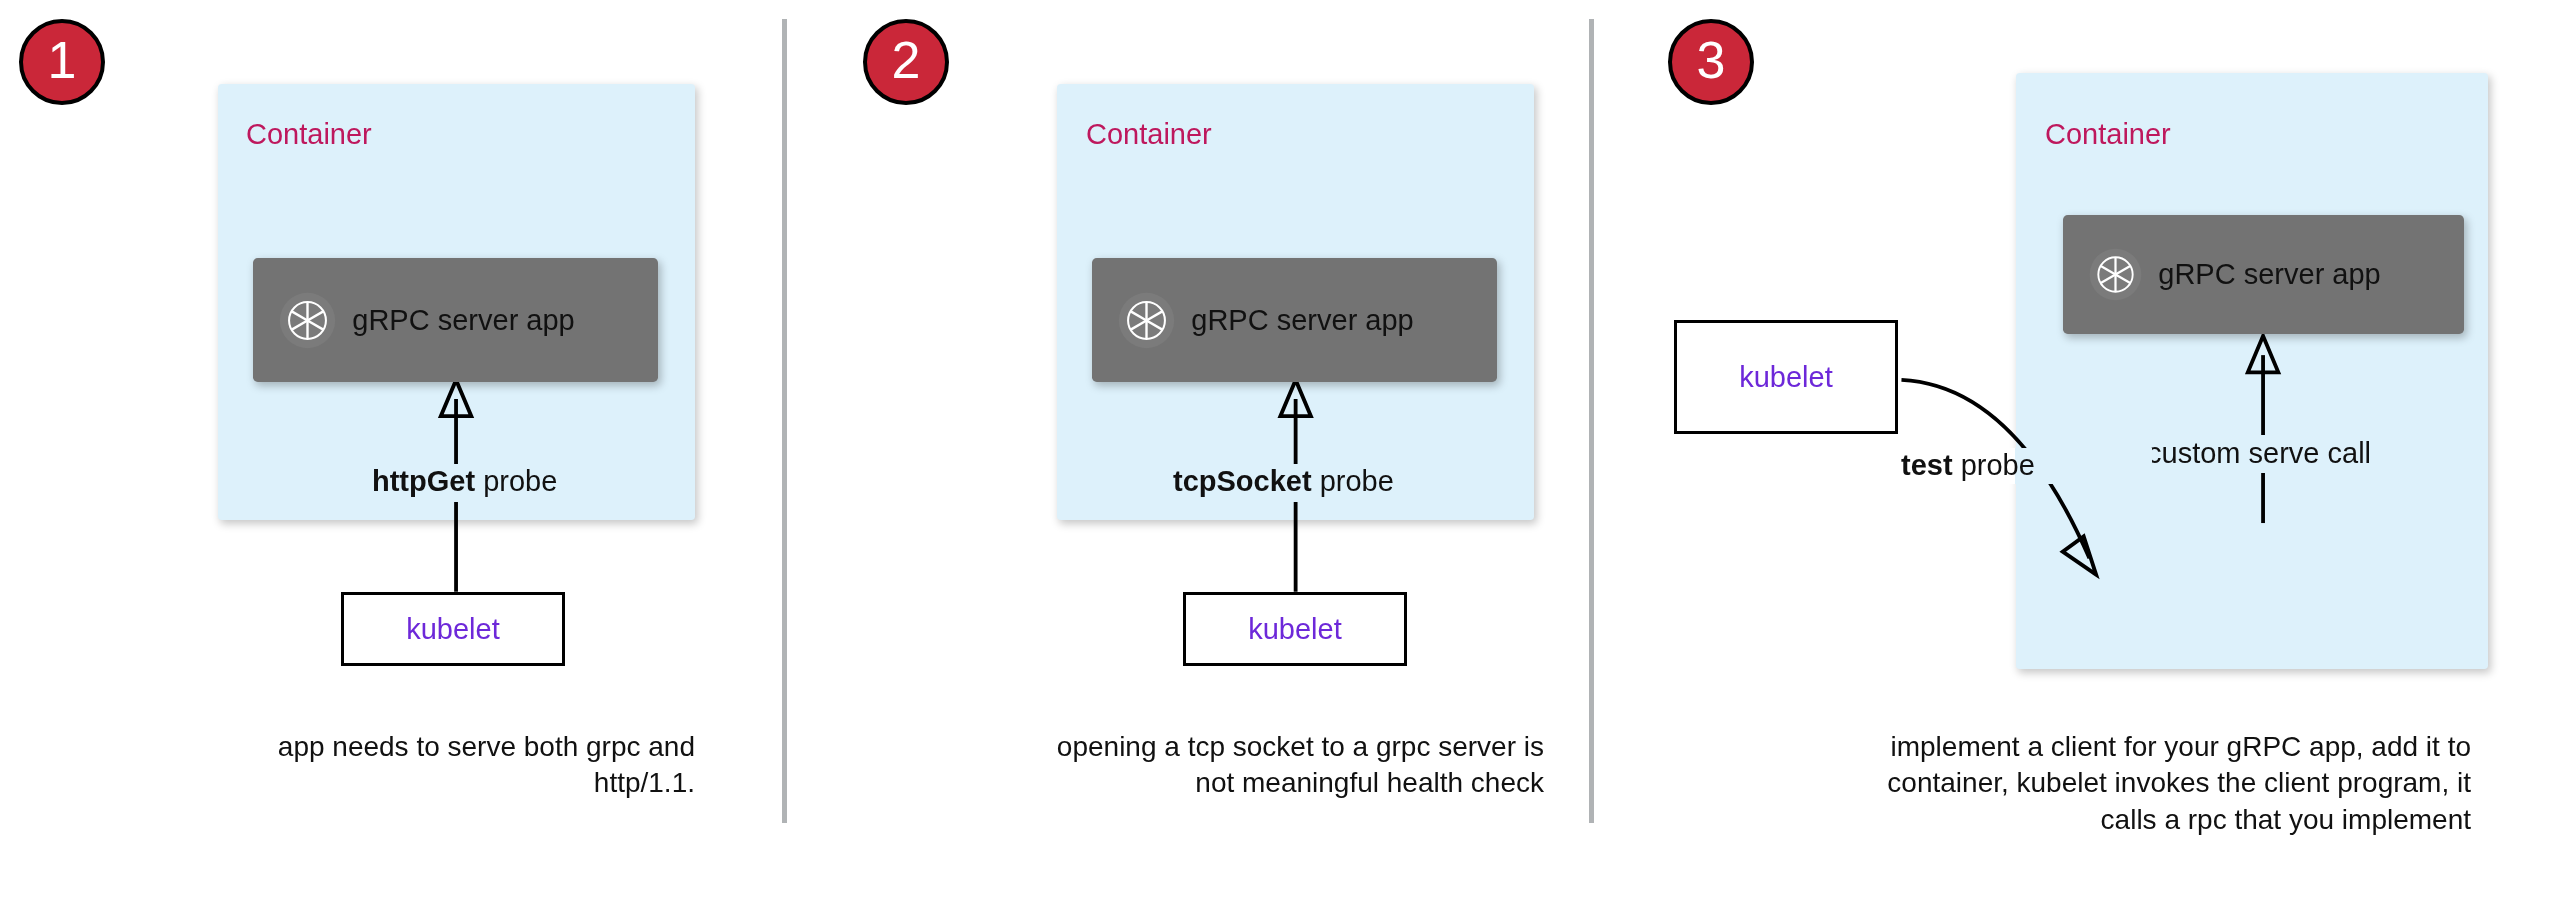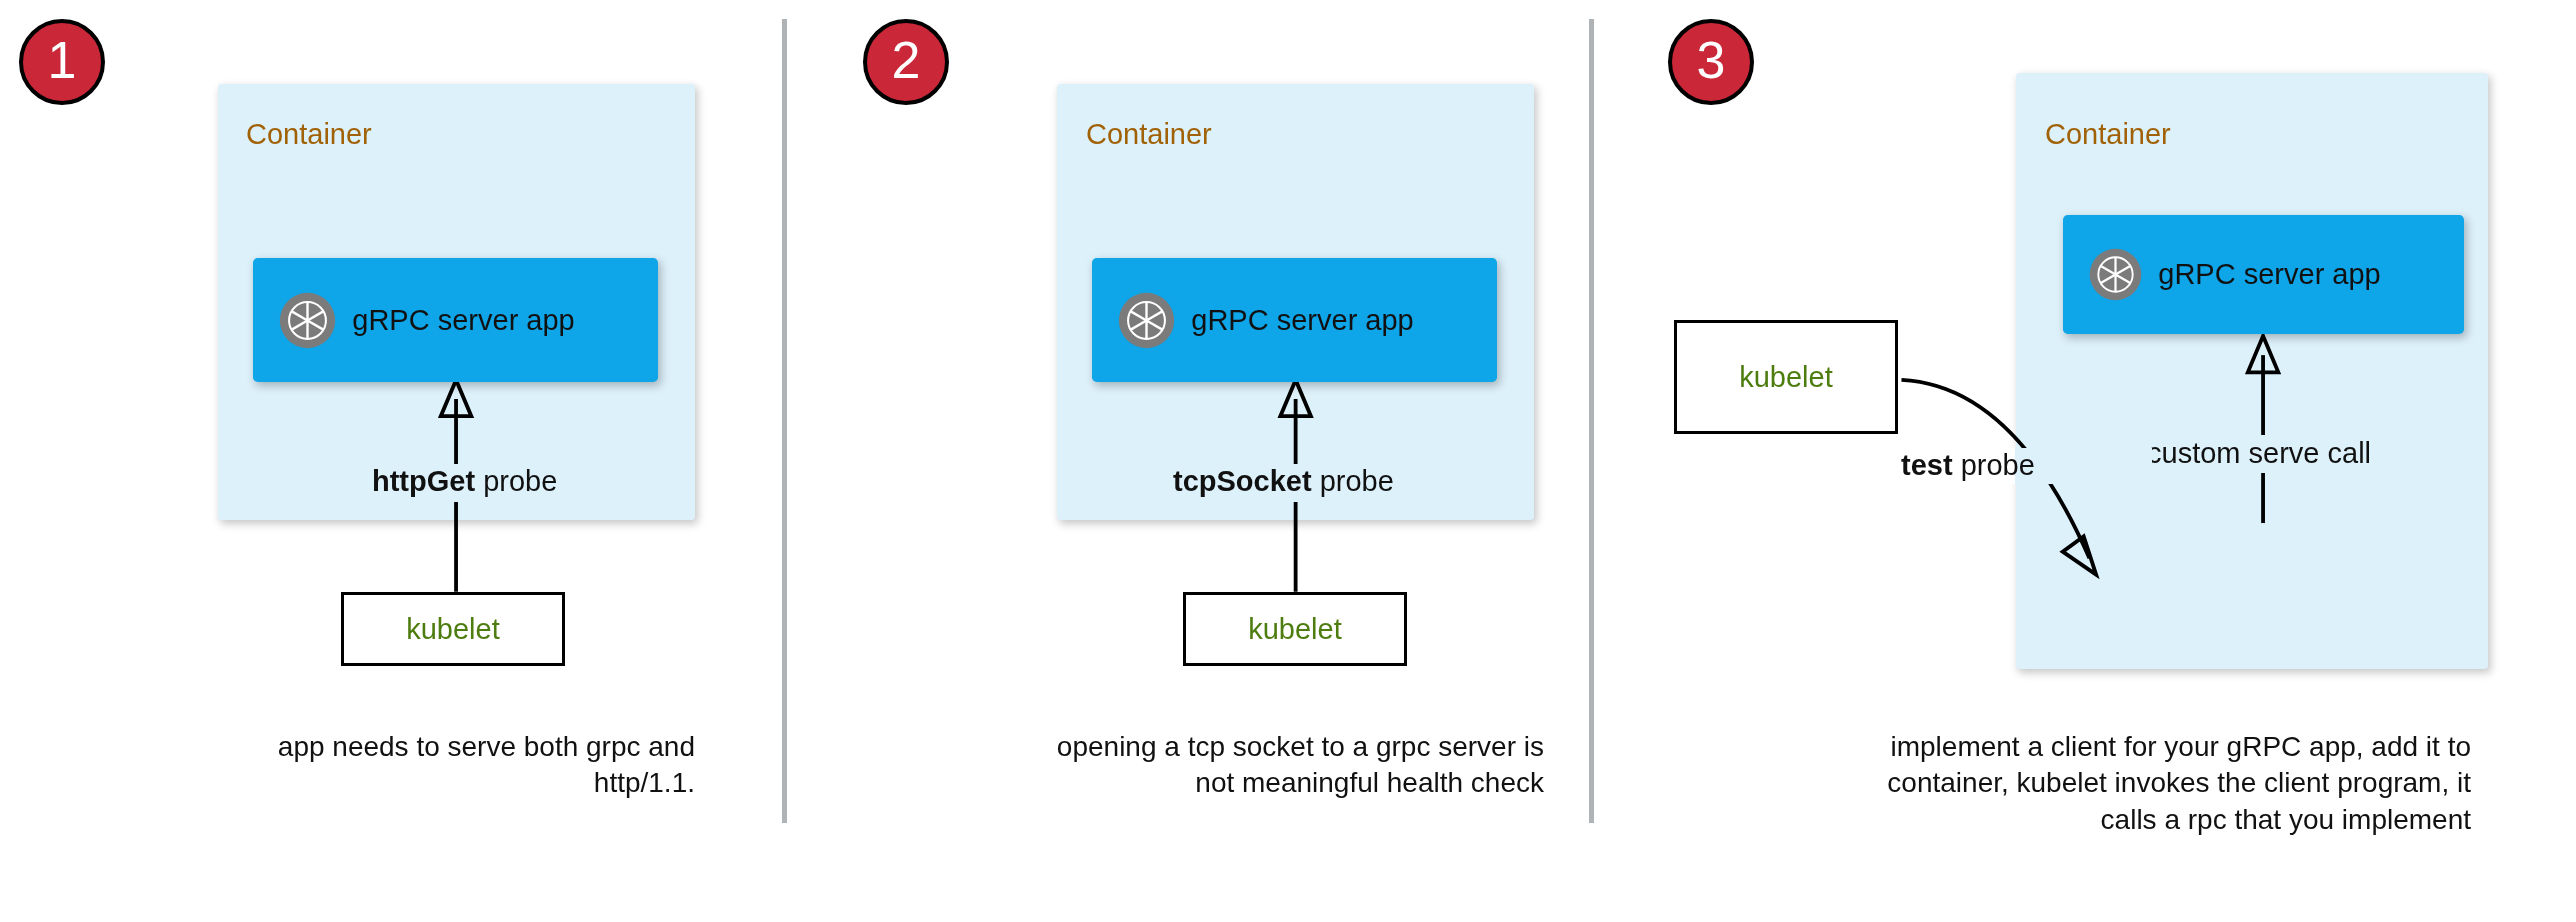--- a/index.html
+++ b/index.html
@@ -13,33 +13,33 @@
   
   .badge{position:absolute;width:86px;height:86px;border-radius:50%;
          background:#ca2739;border:4.8px solid #000;box-sizing:border-box;
          display:flex;align-items:center;justify-content:center;}
   .badge span{color:#ffffff;font-size:52px;line-height:1;font-weight:400;
               position:relative;top:-1.9px;}
 
   
   .container-box{position:absolute;background:#ddf1fb;border-radius:3.8px;
        box-shadow:2.9px 3.8px 8.6px rgba(0,0,0,0.22);}
-  .container-label{position:absolute;font-size:29px;color:#a16207;white-space:nowrap;}
-
-  
-  .app-card{position:absolute;background:#0ea5e9;border-radius:4.8px;
+  .container-label{position:absolute;font-size:29px;color:#be185d;white-space:nowrap;}
+
+  
+  .app-card{position:absolute;background:#737373;border-radius:4.8px;
        box-shadow:2.9px 3.8px 8.6px rgba(0,0,0,0.25);
        display:flex;align-items:center;}
   .app-card .glyph{margin-left:25px;flex:0 0 auto;display:block;}
   .app-card .app-label{margin-left:15.3px;font-size:29px;color:#111;white-space:nowrap;}
 
   
   .plain-box{position:absolute;background:#ffffff;border:3.8px solid #000;
        box-sizing:border-box;display:flex;align-items:center;justify-content:center;}
-  .plain-box span{font-size:29px;color:#4d7c0f;white-space:nowrap;}
+  .plain-box span{font-size:29px;color:#6d28d9;white-space:nowrap;}
 
   
   .dashed-pill{position:absolute;background:#ffffff;border:4.8px dashed #000;
        box-sizing:border-box;border-radius:57px;
        display:flex;align-items:center;justify-content:center;}
   .dashed-pill span{font-size:29px;color:#111;white-space:nowrap;}
 
   
   .conn{position:absolute;overflow:visible;}
   .conn line,.conn path{stroke:#000;stroke-width:4;fill:none;}

